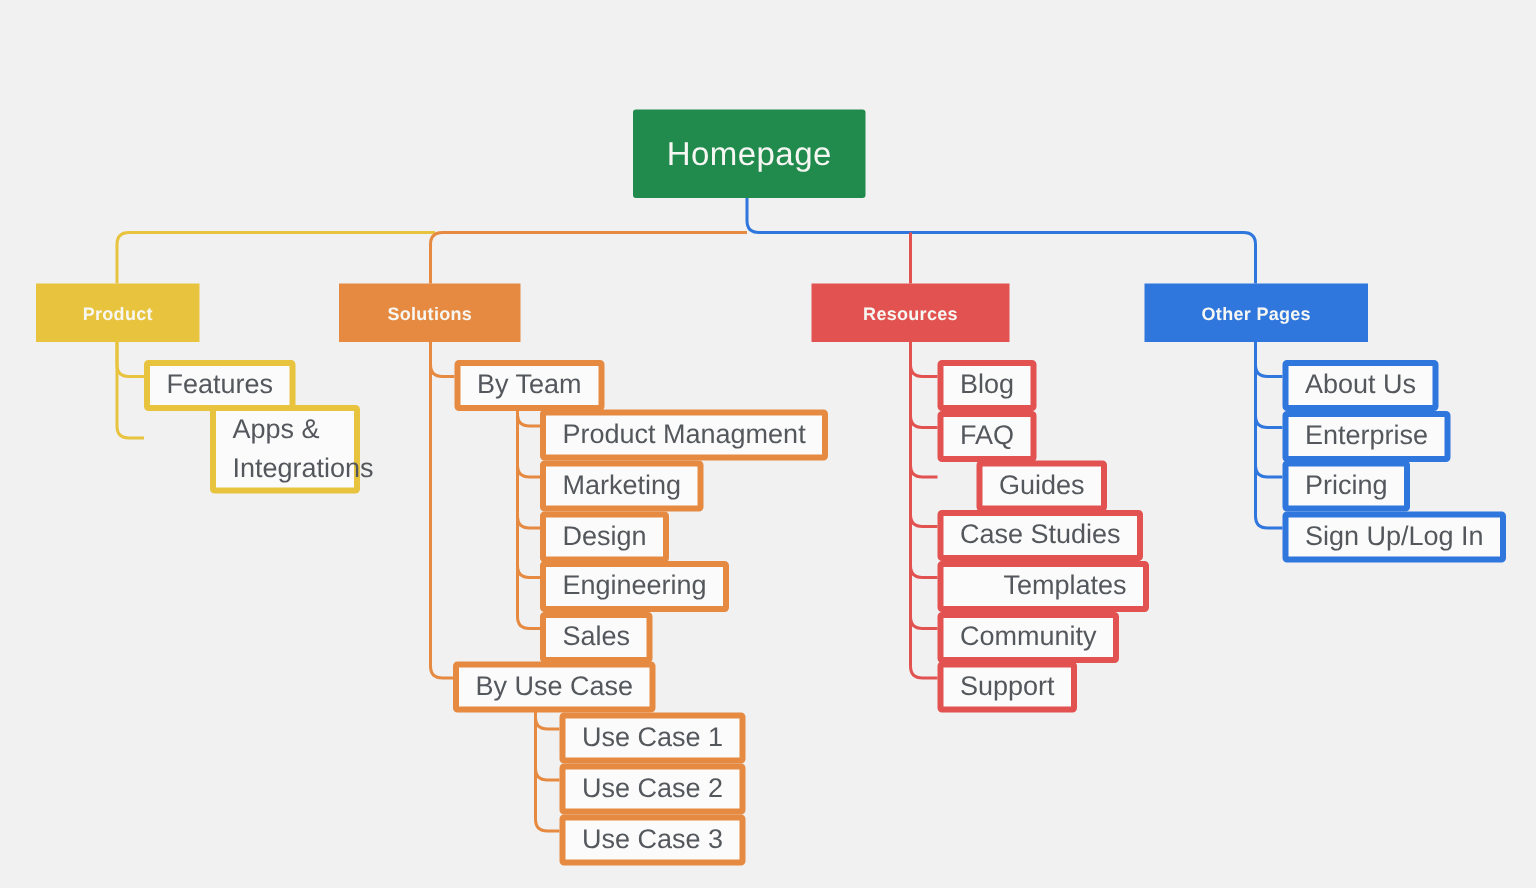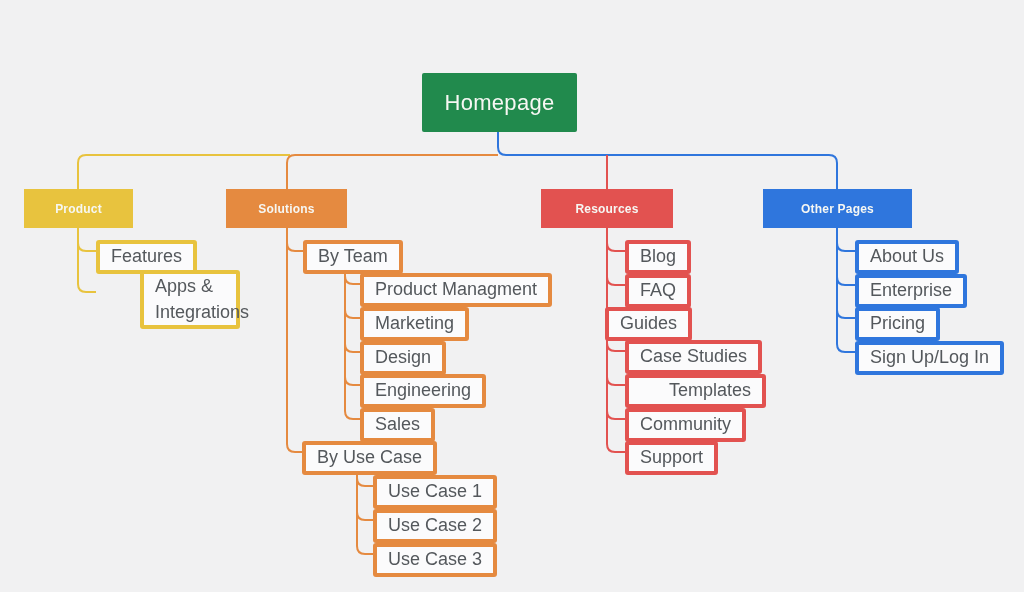--- a/index.html
+++ b/index.html
@@ -80,21 +80,21 @@
   .n-design       { left: 360px; top: 341px; min-width: 68px; }
   .n-engineering  { left: 360px; top: 374px; min-width: 99px; }
   .n-sales        { left: 360px; top: 408px; min-width: 58px; }
   .n-by-use-case  { left: 302px; top: 441px; min-width: 110px; text-align: right; }
   .n-uc1          { left: 373px; top: 475px; min-width: 101px; }
   .n-uc2          { left: 373px; top: 509px; min-width: 101px; }
   .n-uc3          { left: 373px; top: 543px; min-width: 101px; }
 
   .n-blog         { left: 625px; top: 240px; min-width: 52px; }
   .n-faq          { left: 625px; top: 274px; min-width: 52px; }
-  .n-guides       { left: 605px; top: 307px; min-width: 69px; justify-content: center; }
+  .n-guides       { left: 651px; top: 307px; min-width: 69px; justify-content: center; }
   .n-case-studies { left: 625px; top: 340px; min-width: 111px; }
   .n-templates    { left: 625px; top: 374px; min-width: 87px; padding-left: 40px; }
   .n-community    { left: 625px; top: 408px; min-width: 96px; }
   .n-support      { left: 625px; top: 441px; min-width: 74px; }
 
   .n-about-us     { left: 855px; top: 240px; min-width: 81px; }
   .n-enterprise   { left: 855px; top: 274px; min-width: 90px; }
   .n-pricing      { left: 855px; top: 307px; min-width: 68px; }
   .n-signup       { left: 855px; top: 341px; min-width: 121px; align-items: flex-end; }
 </style>

